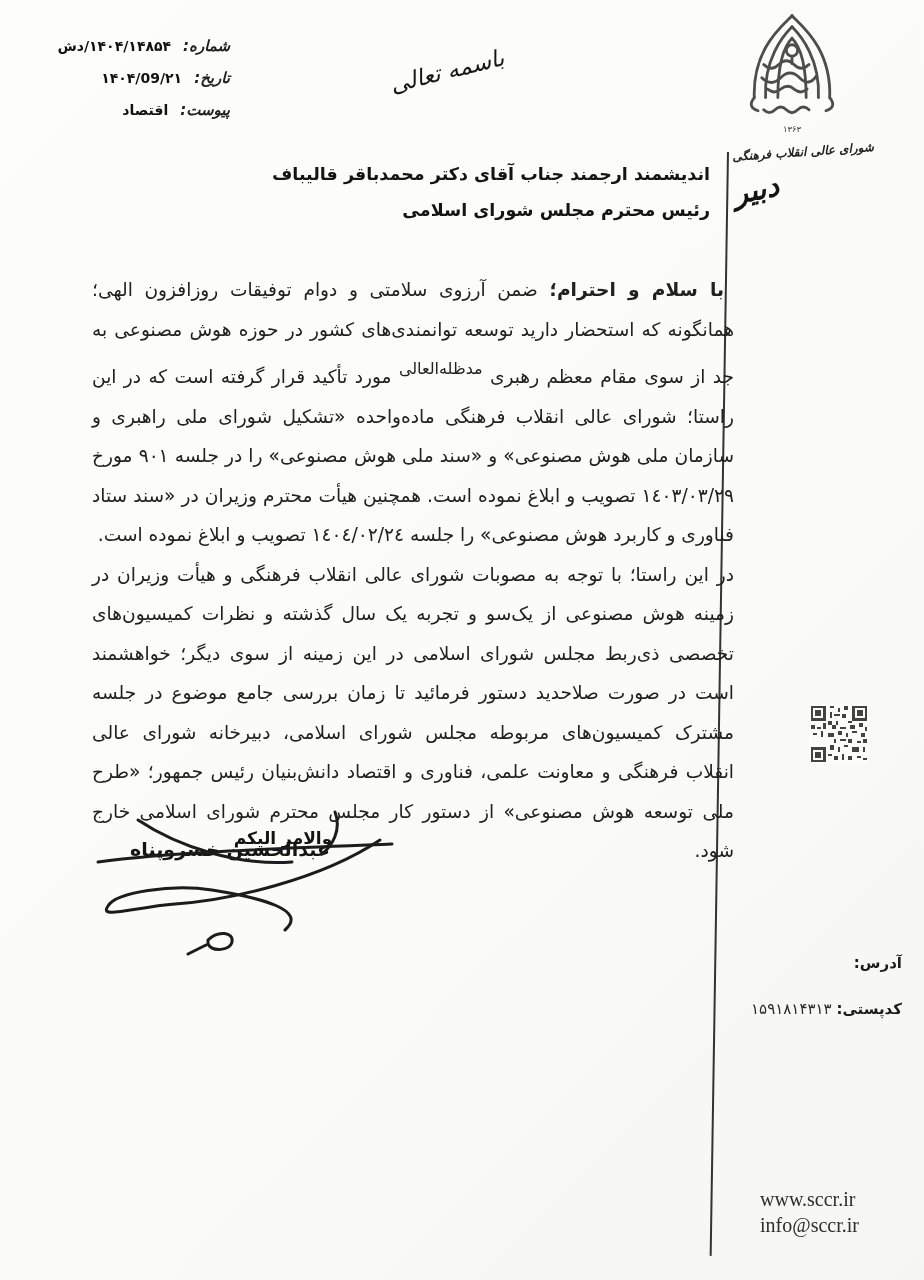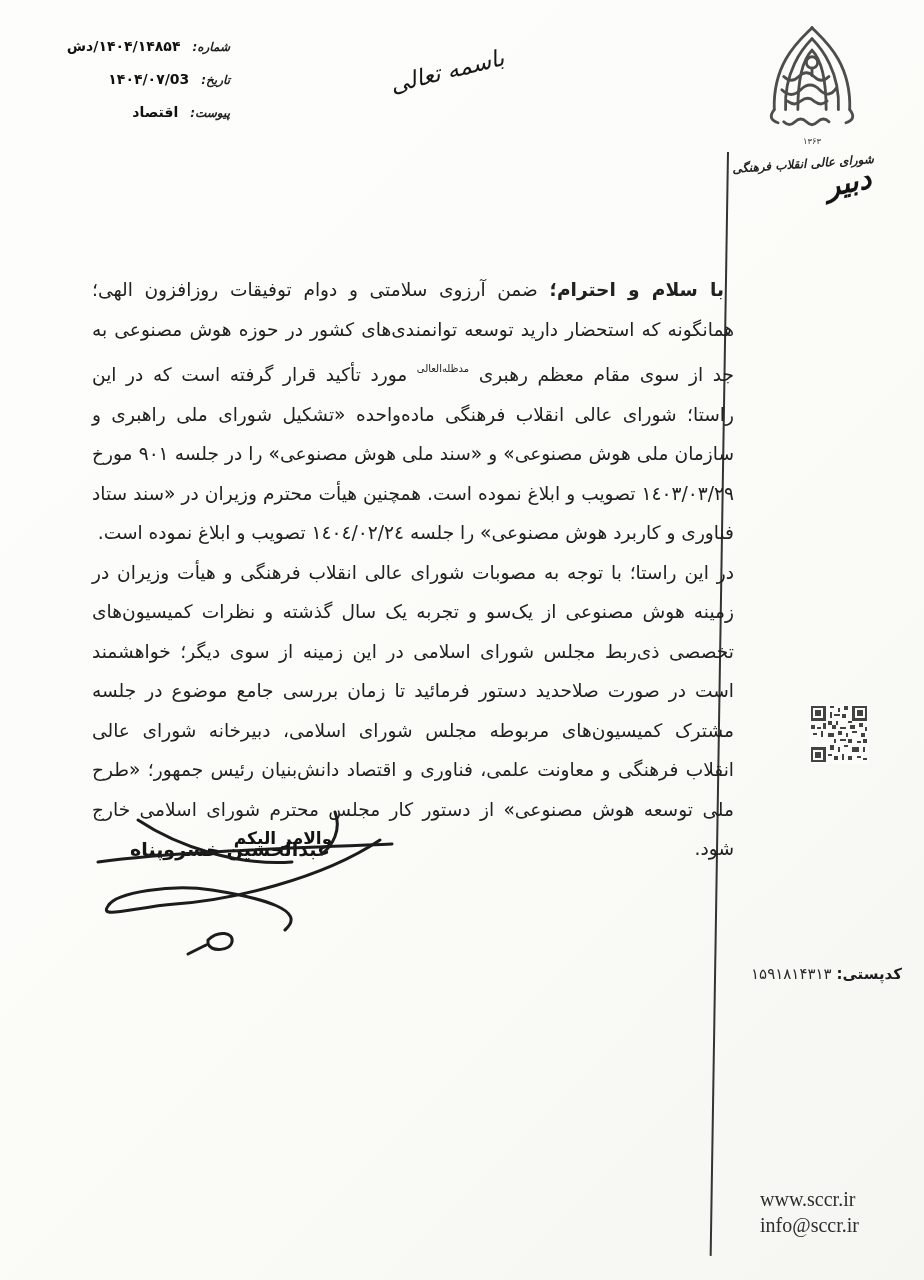--- a/index.html
+++ b/index.html
@@ -5,45 +5,45 @@
   html,body{margin:0;padding:0;background:#e8e8e6;}
   .page{
     position:relative;width:924px;height:1280px;margin:0 auto;
     background:linear-gradient(135deg,#fdfdfc 0%,#fbfbf8 55%,#f5f5f1 100%);
     overflow:hidden;color:#1d1d1d;
     font-family:"DejaVu Sans",sans-serif;
   }
   
   .meta{position:absolute;top:30px;left:6px;width:224px;direction:rtl;}
   .meta-row{display:flex;align-items:baseline;gap:12px;line-height:32px;}
-  .meta-label{font-style:italic;font-weight:600;font-size:12px;color:#222;white-space:nowrap;}
+  .meta-label{font-style:italic;font-weight:600;font-size:15px;color:#222;white-space:nowrap;}
   .meta-value{font-weight:bold;font-size:14px;color:#111;white-space:nowrap;letter-spacing:.5px;}
   
   .bism{
     position:absolute;top:58px;left:372px;width:150px;text-align:center;
     font-style:italic;font-size:23px;color:#161616;transform:rotate(-14deg);
     white-space:nowrap;
   }
   
-  .logoblock{position:absolute;top:20px;left:732px;width:140px;text-align:right;}
+  .logoblock{position:absolute;top:8px;left:732px;width:140px;text-align:left;}
   .orgname{font-style:italic;font-weight:600;font-size:12px;color:#222;transform:rotate(-4deg);white-space:nowrap;margin-top:1px;}
   .orgrole{font-style:italic;font-weight:bold;font-size:29px;color:#141414;transform:rotate(-12deg);margin-top:4px;}
   
   .vrule{position:absolute;left:727px;top:152px;width:2px;height:1104px;background:#333;
          transform:rotate(0.9deg);transform-origin:top left;}
   
   .recipient{position:absolute;top:156px;left:180px;width:530px;direction:rtl;text-align:right;
              font-weight:bold;font-size:17.5px;line-height:36px;color:#141414;}
   
   .body{position:absolute;top:270px;left:92px;width:642px;direction:rtl;
         font-size:18.6px;line-height:39.5px;color:#212121;text-align:justify;}
   .body p{margin:0;}
   .body .p1{text-indent:10px;}
   .lead{font-weight:bold;}
-  .sup{font-size:10px;vertical-align:9px;letter-spacing:0;}
+  .sup{font-size:16px;vertical-align:9px;letter-spacing:0;}
   
   .qr{position:absolute;left:809px;top:704px;width:60px;height:60px;opacity:.88;}
   
   .sig-closing{position:absolute;top:799px;left:218px;width:130px;direction:rtl;text-align:center;
                font-weight:bold;font-size:17px;color:#141414;margin-top:29px;}
   .sig-name{position:absolute;top:838px;left:120px;width:220px;direction:rtl;text-align:center;
             font-weight:bold;font-size:19px;color:#151515;letter-spacing:.5px;}
   .sig-scrawl{position:absolute;left:80px;top:792px;width:330px;height:165px;pointer-events:none;}
   
   .addr{position:absolute;top:946px;right:22px;width:170px;direction:rtl;text-align:right;
@@ -59,21 +59,21 @@
 
 <div class="page">
 
   <div class="meta">
     <div class="meta-row">
       <span class="meta-label">شماره:</span>
       <span class="meta-value">۱۴۸۵۴‏/‏۱۴۰۴‏/دش</span>
     </div>
     <div class="meta-row">
       <span class="meta-label">تاریخ:</span>
-      <span class="meta-value">۱۴۰۴/۰۷/03</span>
+      <span class="meta-value">۱۴۰۴/09/۲۱</span>
     </div>
     <div class="meta-row">
       <span class="meta-label">پیوست:</span>
       <span class="meta-value">اقتصاد</span>
     </div>
   </div>
 
   <div class="bism">باسمه تعالی</div>
 
   <div class="logoblock">
@@ -94,20 +94,24 @@
         <path d="M30 108 q6 6 12 0 q6 -6 12 0 q6 6 12 0 q6 -6 12 0"></path>
       </g>
       <text x="60" y="131" text-anchor="middle" font-size="9" fill="#3b3b3b">۱۳۶۳</text>
     </svg>
     <div class="orgname">شورای عالی انقلاب فرهنگی</div>
     <div class="orgrole">دبیر</div>
   </div>
 
   <div class="vrule"></div>
 
+  <div class="recipient">
+    <div>اندیشمند ارجمند جناب آقای دکتر محمدباقر قالیباف</div>
+    <div>رئیس محترم مجلس شورای اسلامی</div>
+  </div>
 
   <div class="body">
     <p class="p1"><span class="lead">با سلام و احترام؛</span> <span>ضمن آرزوی سلامتی و دوام توفیقات روزافزون الهی؛ همانگونه که استحضار دارید توسعه توانمندی‌های کشور در حوزه هوش مصنوعی به جد از سوی مقام معظم رهبری</span> <sup class="sup">مدظله‌العالی</sup> <span>مورد تأکید قرار گرفته است که در این راستا؛ شورای عالی انقلاب فرهنگی ماده‌واحده «تشکیل شورای ملی راهبری و سازمان ملی هوش مصنوعی» و «سند ملی هوش مصنوعی» را در جلسه ٩٠١ مورخ ١٤٠٣/٠٣/٢٩ تصویب و ابلاغ نموده است. همچنین هیأت محترم وزیران در «سند ستاد فناوری و کاربرد هوش مصنوعی» را جلسه ١٤٠٤/٠٢/٢٤ تصویب و ابلاغ نموده است.</span></p>
     <p class="p2">در این راستا؛ با توجه به مصوبات شورای عالی انقلاب فرهنگی و هیأت وزیران در زمینه هوش مصنوعی از یک‌سو و تجربه یک سال گذشته و نظرات کمیسیون‌های تخصصی ذی‌ربط مجلس شورای اسلامی در این زمینه از سوی دیگر؛ خواهشمند است در صورت صلاحدید دستور فرمائید تا زمان بررسی جامع موضوع در جلسه مشترک کمیسیون‌های مربوطه مجلس شورای اسلامی، دبیرخانه شورای عالی انقلاب فرهنگی و معاونت علمی، فناوری و اقتصاد دانش‌بنیان رئیس جمهور؛ «طرح ملی توسعه هوش مصنوعی» از دستور کار مجلس محترم شورای اسلامی خارج شود.</p>
   </div>
 
   <svg class="qr" viewBox="0 0 29 29" shape-rendering="crispEdges">
     <rect x="0" y="0" width="29" height="29" fill="#fdfdfc"></rect>
     <g fill="#2a2a2a">
       <rect x="1" y="1" width="7" height="7"></rect>
@@ -169,20 +173,21 @@
       <path d="M18 70 C90 60 210 56 312 52"></path>
       <path d="M255 20 C262 38 252 54 242 62"></path>
       <path d="M300 48 C240 88 150 108 95 112 C55 115 18 128 28 114 C36 100 92 92 132 98 C182 106 228 118 205 138"></path>
       <path d="M58 28 C100 56 160 74 212 70"></path>
       <path d="M128 148 c10 -10 26 -8 24 2 c-2 9 -20 10 -24 2 z"></path>
       <path d="M126 153 l-18 9"></path>
     </g>
   </svg>
 
   <div class="addr">
+    <div class="lbl">آدرس:</div>
     <div class="gap"><span class="lbl">کدپستی:</span> <span>۱۵۹۱۸۱۴۳۱۳</span></div>
   </div>
 
   <div class="weblinks">
     <div>www.sccr.ir</div>
     <div>info@sccr.ir</div>
   </div>
 
 </div>
 

